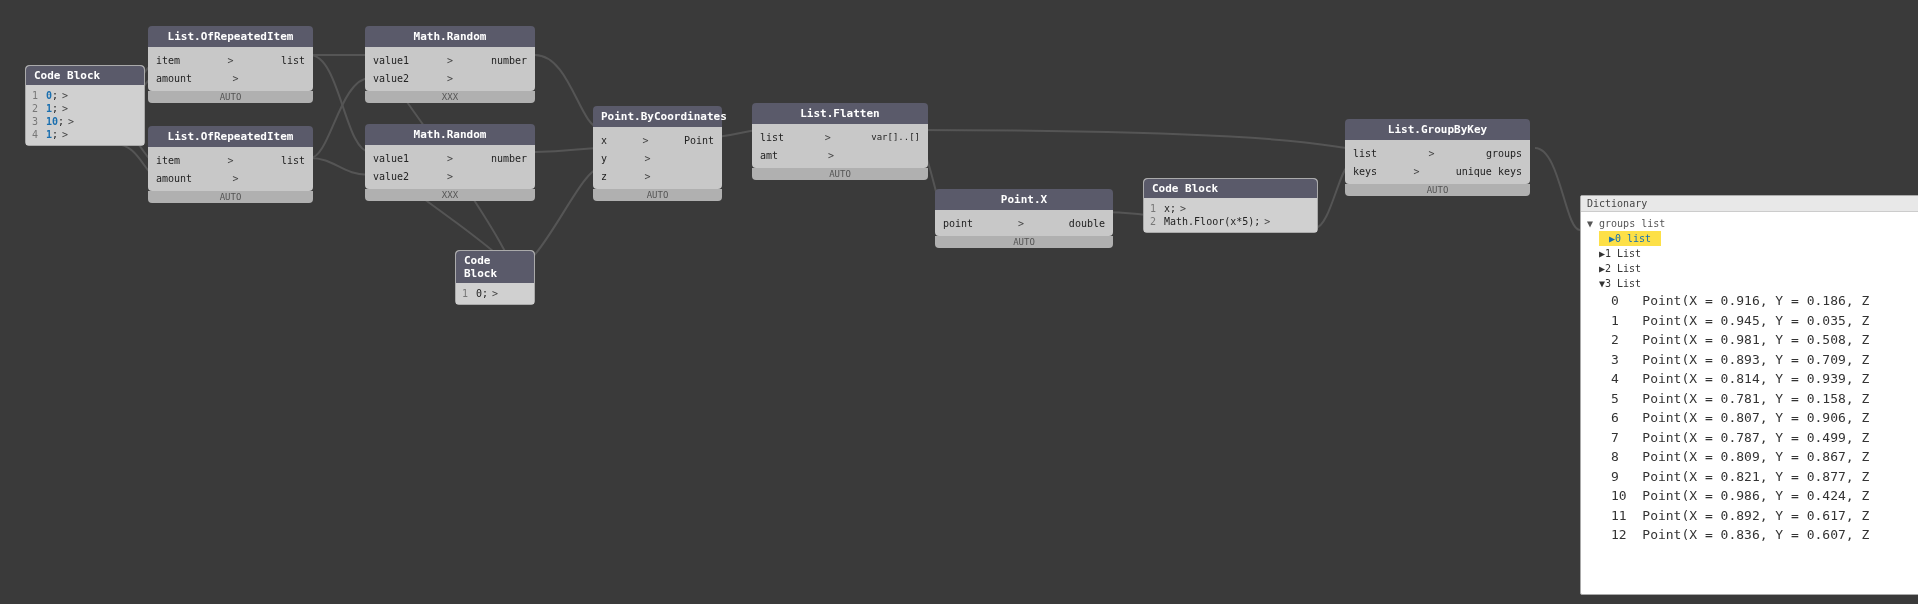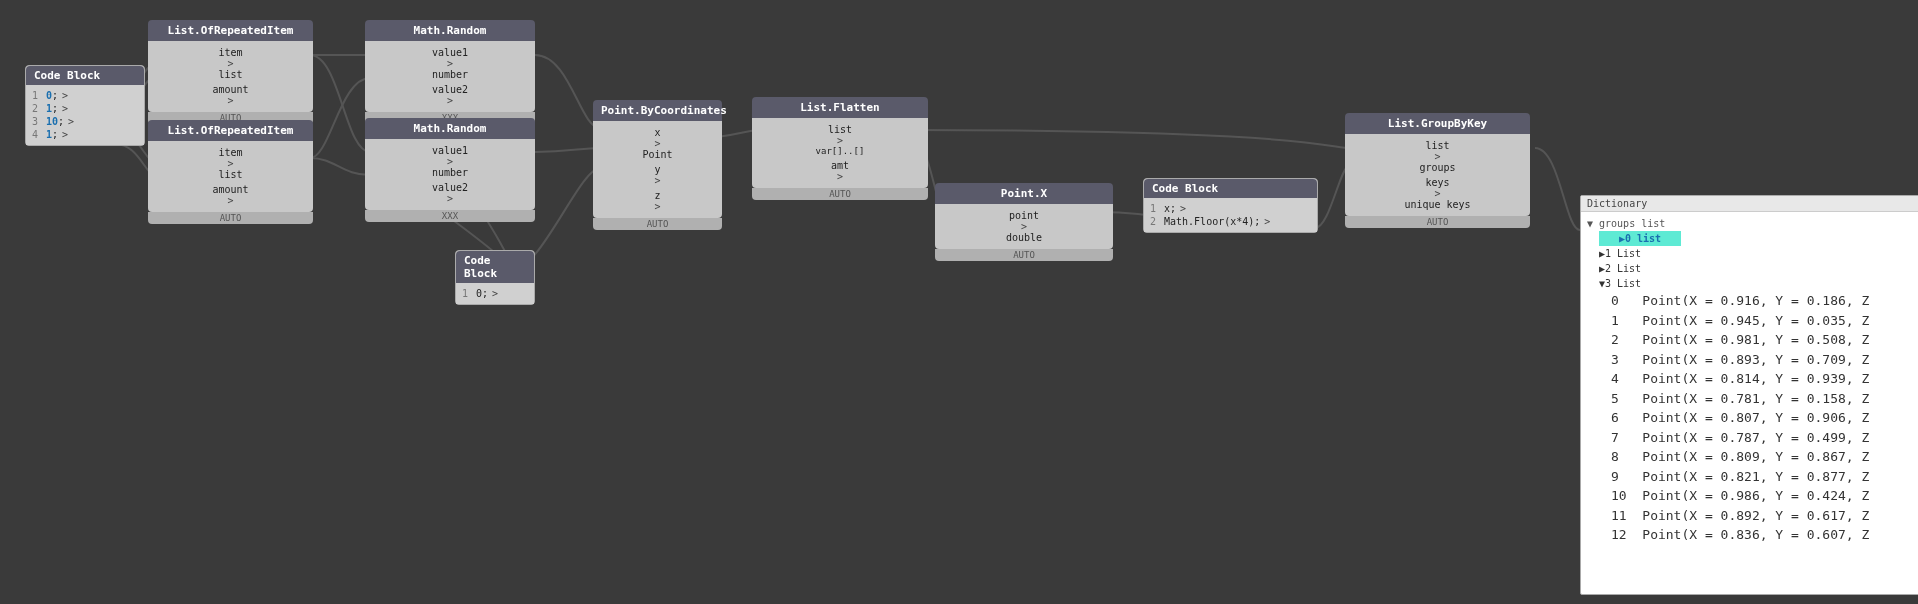--- a/index.html
+++ b/index.html
@@ -26,33 +26,33 @@
       overflow: visible;
     }
     .node-header {
       border-radius: 4px 4px 0 0;
       padding: 4px 8px;
       font-size: 11px;
       font-weight: bold;
       color: #fff;
       text-align: center;
       background: #5a5a6a;
+      margin-top: 6px;
     }
     .node-body {
       background: #c8c8c8;
       border-radius: 0 0 4px 4px;
       padding: 4px 0;
     }
     .node-row {
       display: flex;
       align-items: center;
       justify-content: space-between;
       padding: 2px 6px;
       min-height: 18px;
-      flex-direction: column;
     }
     .port-label {
       color: #222;
       font-size: 10px;
       padding: 0 2px;
     }
     .port-arrow {
       color: #444;
       font-size: 10px;
     }
@@ -134,24 +134,23 @@
     .preview-body {
       padding: 4px 6px;
       font-size: 10px;
       line-height: 1.5;
     }
     .preview-key {
       color: #555;
     }
     .list-item-blue {
       color: #1a6faf;
-      background: #5eead4;
+      background: #fde047;
       display: inline-block;
-      padding: 0 20px;
-      font-weight: bold;
+      padding: 0 10px;
     }
   </style>
 </head>
 <body>
 
 <div class="canvas">
 
   <svg class="wires-svg">
 
     <path d="M 115 105 C 135 105, 140 62, 160 62" stroke="#555" stroke-width="2" fill="none"></path>
@@ -348,21 +347,21 @@
   <div class="node code-block" style="left: 1143px; top: 178px; width: 175px;">
     <div class="code-block-header">Code Block</div>
     <div class="code-block-body">
       <div class="code-line">
         <span class="line-num">1</span>
         <span class="code-text">x;</span>
         <span class="code-port">&gt;</span>
       </div>
       <div class="code-line">
         <span class="line-num">2</span>
-        <span class="code-text">Math.Floor(x*4);</span>
+        <span class="code-text">Math.Floor(x*5);</span>
         <span class="code-port">&gt;</span>
       </div>
     </div>
   </div>
 
   <div class="node" style="left: 1345px; top: 113px; width: 185px;">
     <div class="node-header">List.GroupByKey</div>
     <div class="node-body">
       <div class="node-row">
         <span class="port-label">list</span>

